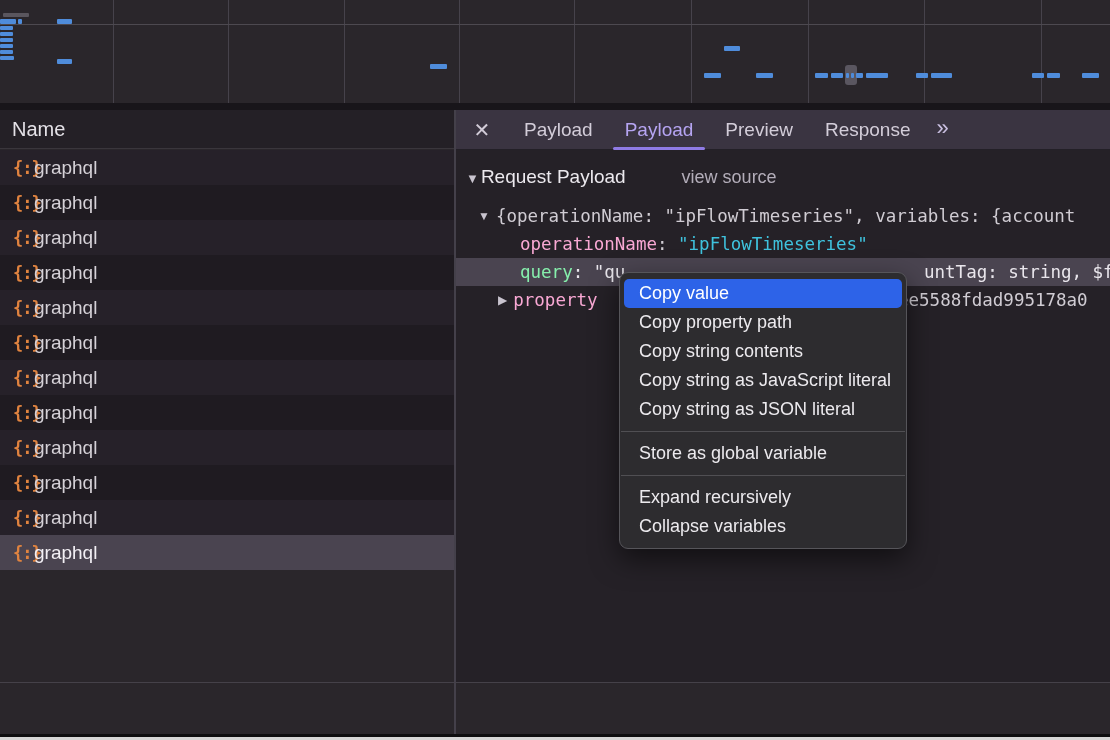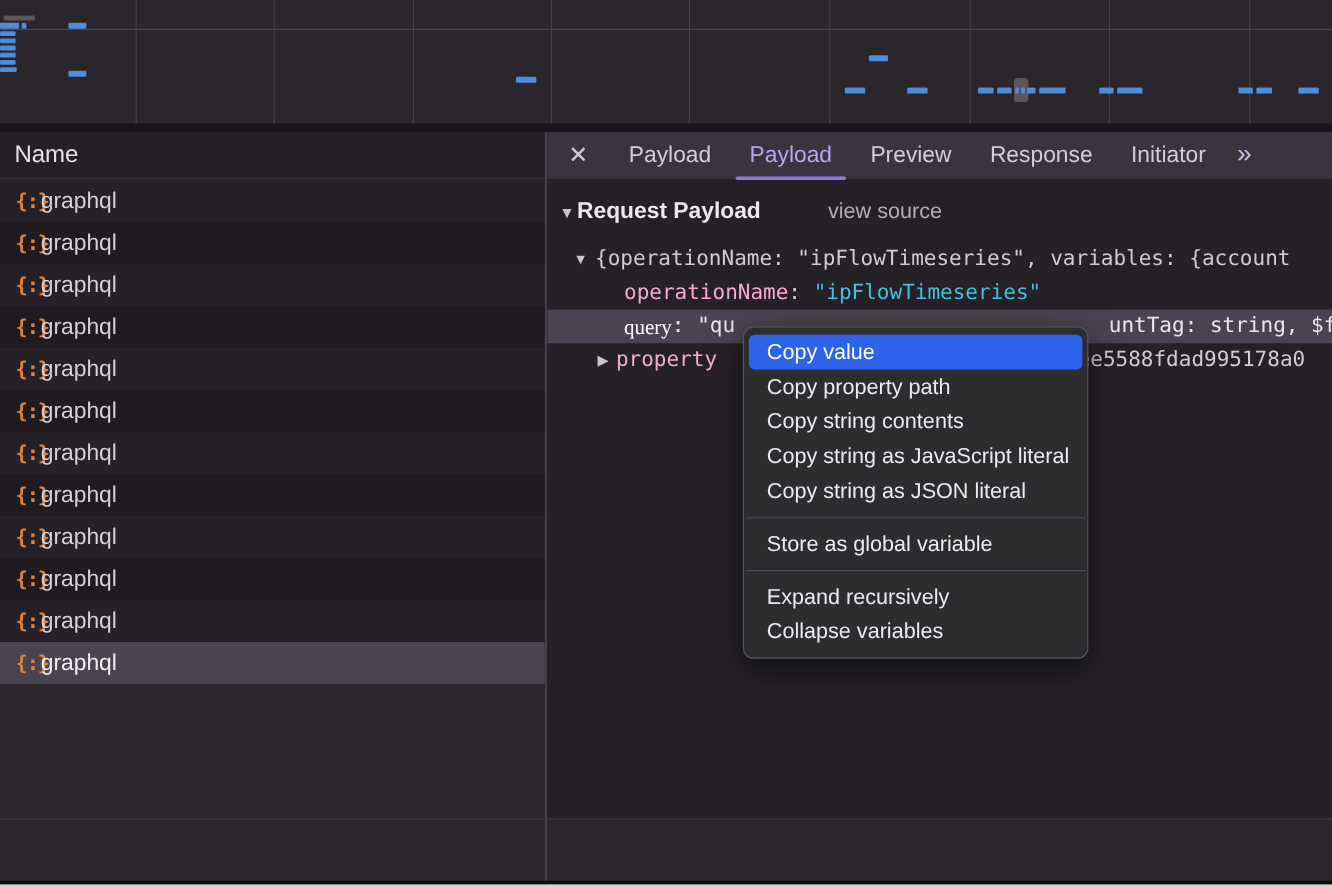--- a/index.html
+++ b/index.html
@@ -39,30 +39,30 @@
   .tab{position:relative;height:40px;display:flex;align-items:center;padding:0 16px;
        font-size:19px;color:#d3cdd9;}
   .tab.active{color:#b6a5f2;}
   .tab.active:after{content:"";position:absolute;left:4px;right:4px;bottom:0;height:3px;
                     background:#8f7be5;border-radius:2px;}
   #tab-overflow{font-size:22px;color:#c9bfe0;padding:0 10px;margin-top:-3px;}
 
   #payload-section{position:absolute;left:0;top:40px;width:654px;height:532px;}
   #payload-title-row{position:absolute;left:10px;top:16px;display:flex;align-items:baseline;}
   .tri{color:#c9c4cf;font-size:13px;margin-right:2px;}
-  #payload-title{font-size:19px;font-weight:bold;color:#ece9ee;}
+  #payload-title{font-size:19px;font-weight:normal;color:#ece9ee;}
   #view-source{font-size:18px;color:#b3adb9;margin-left:56px;}
 
   .mono{font-family:"DejaVu Sans Mono",monospace;font-size:17.5px;white-space:pre;}
   .tree-row{position:absolute;left:0;width:654px;height:28px;display:flex;align-items:center;}
   .t-gray{color:#d0ccd3;}
   .t-key{color:#f9a8d4;}
   .t-str{color:#3fc2dd;}
   .t-sel{color:#e9e6ec;}
-  .t-selkey{color:#ffffff;font-family:Liberation Serif, serif;}
+  .t-selkey{color:#86efac;}
   .tree-row.hl{background:#4a4450;}
   .abs-seg{position:absolute;top:0;height:28px;display:flex;align-items:center;}
 
   
   #footer-sep{position:absolute;left:0;top:682px;width:1110px;height:1px;background:#454149;}
   #footer{position:absolute;left:0;top:683px;width:1110px;height:51px;background:#2a262b;}
   #footer-divider{position:absolute;left:454px;top:683px;width:2px;height:51px;background:#44404a;}
   #bottom-dark{position:absolute;left:0;top:734px;width:1110px;height:3px;background:#0e0d0f;}
   #bottom-light{position:absolute;left:0;top:737px;width:1110px;height:3px;background:#d6d6d6;}
 
@@ -181,21 +181,20 @@
   <div id="panel-divider"></div>
 
   <div id="right-panel">
     <div id="tab-bar">
       <div id="close-btn">✕</div>
       <div id="tabs-container" style="display: flex;">
           <div class="tab">Payload</div>
           <div class="tab active">Payload</div>
           <div class="tab">Preview</div>
           <div class="tab">Response</div>
-          <div class="tab">Initiator</div>
         </div>
       <div id="tab-overflow">»</div>
     </div>
 
     <div id="payload-section">
       <div id="payload-title-row">
         <span class="tri">▼</span>
         <span id="payload-title">Request Payload</span>
         <span id="view-source">view source</span>
       </div>

